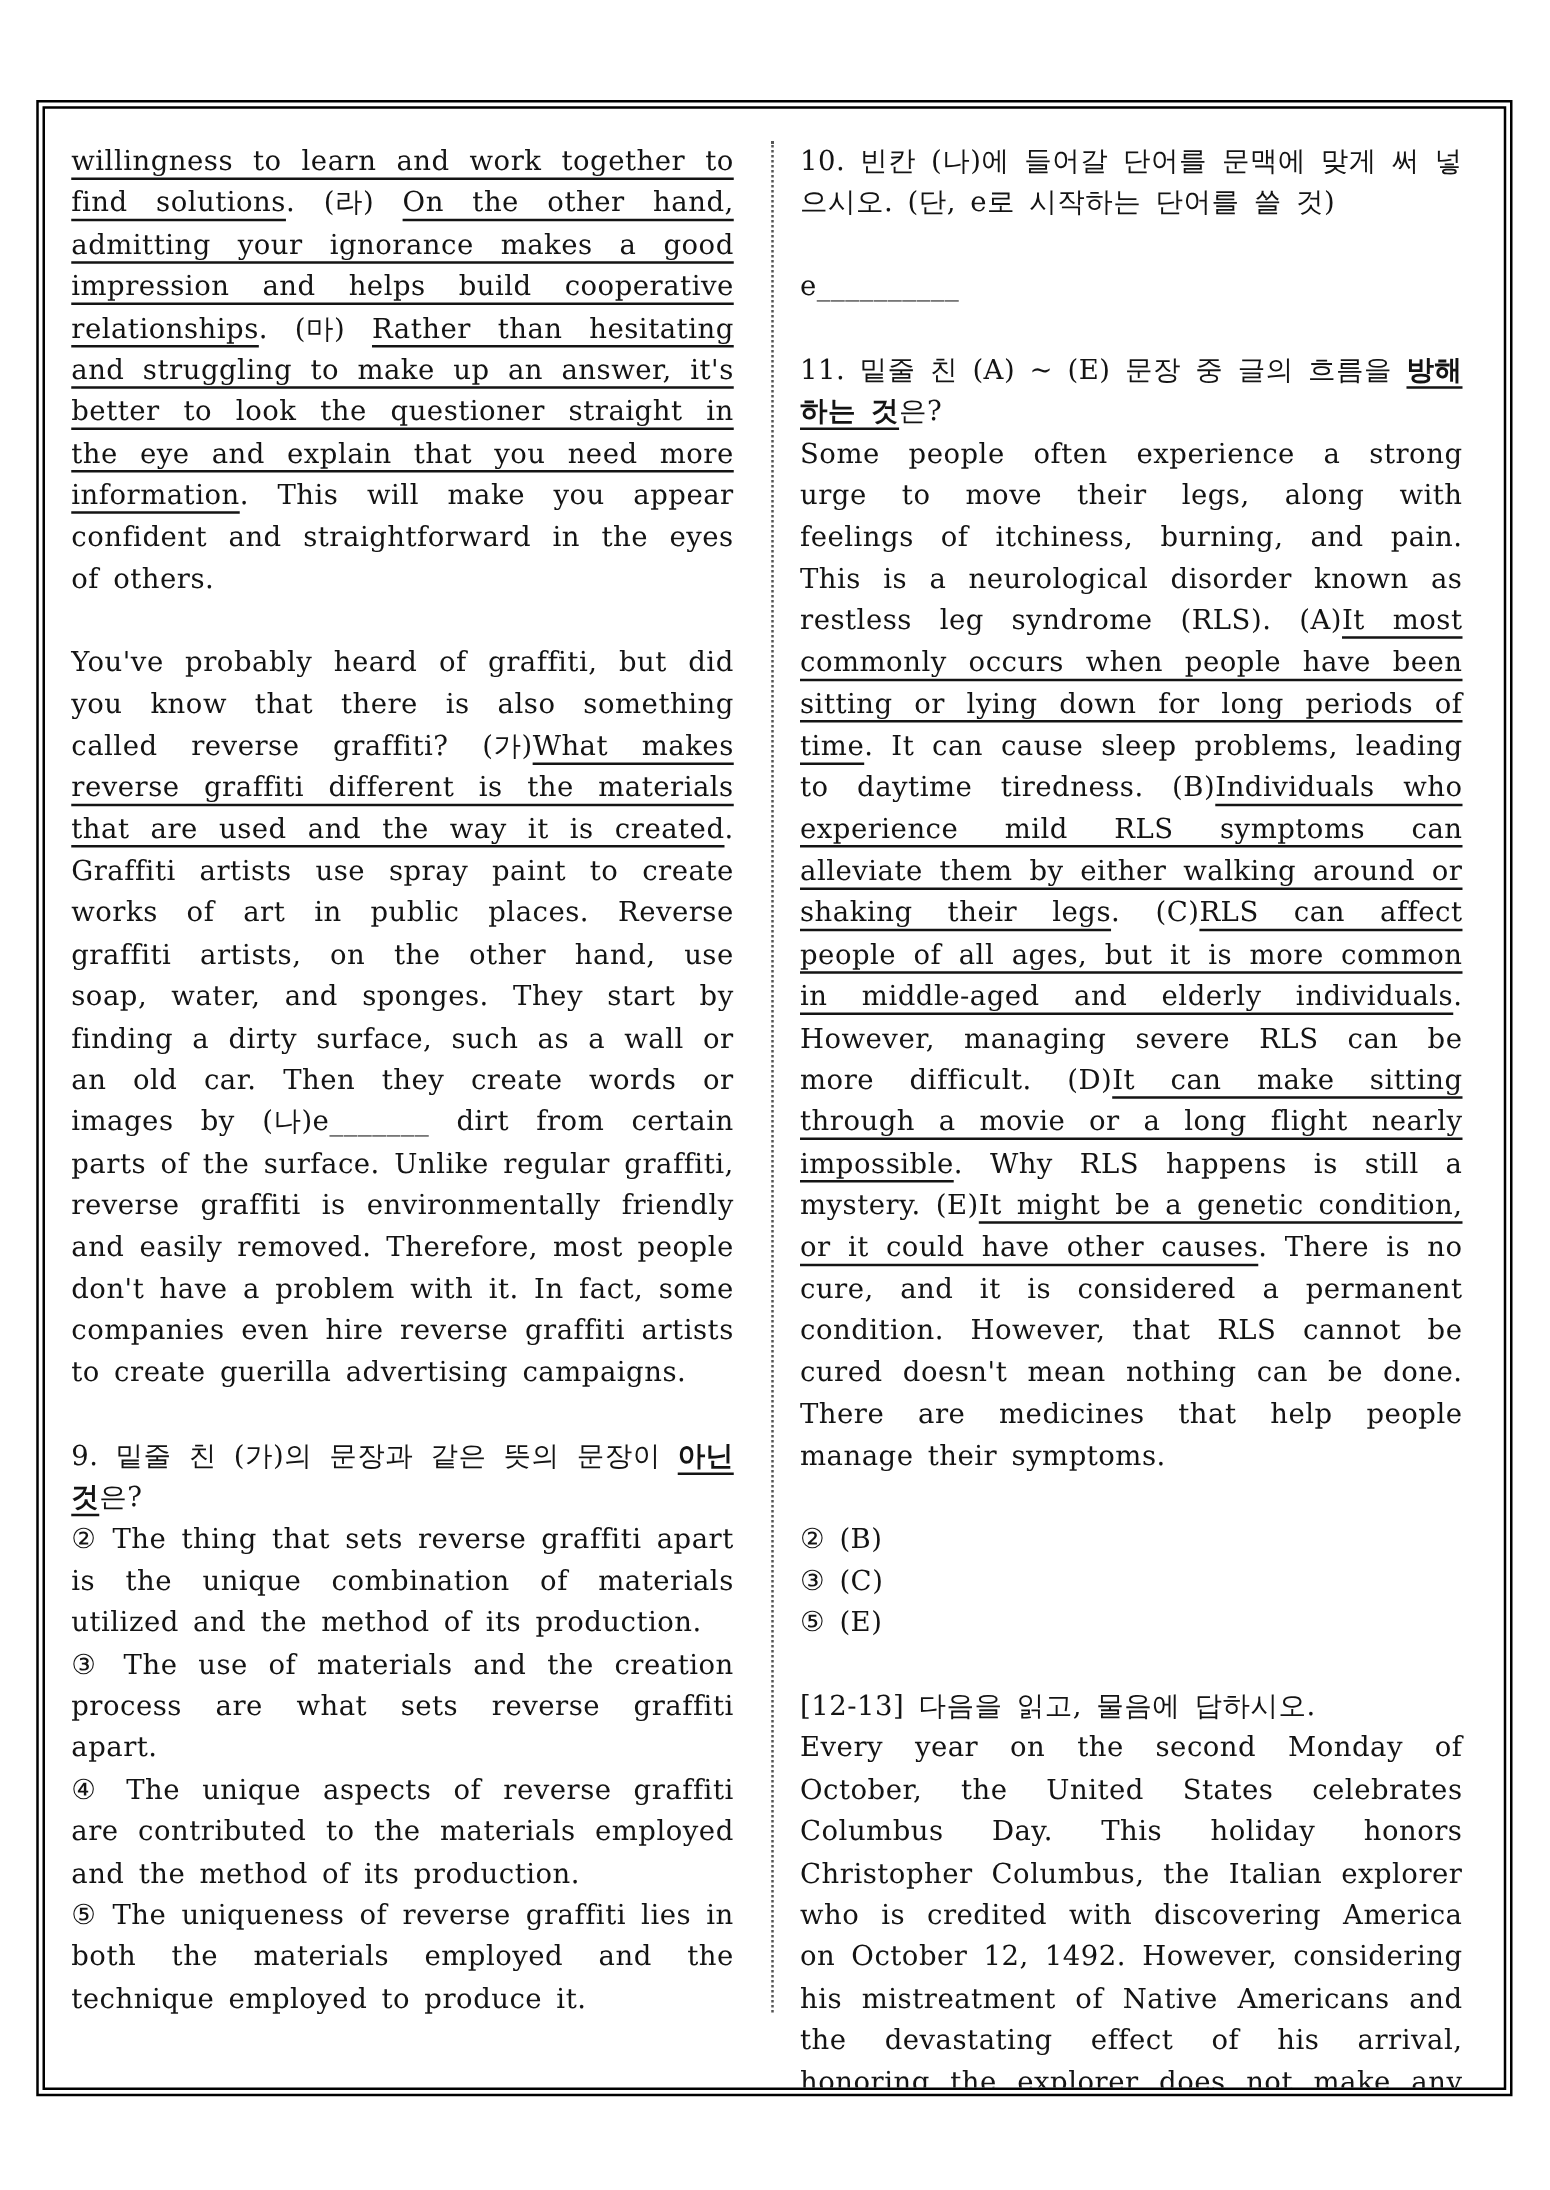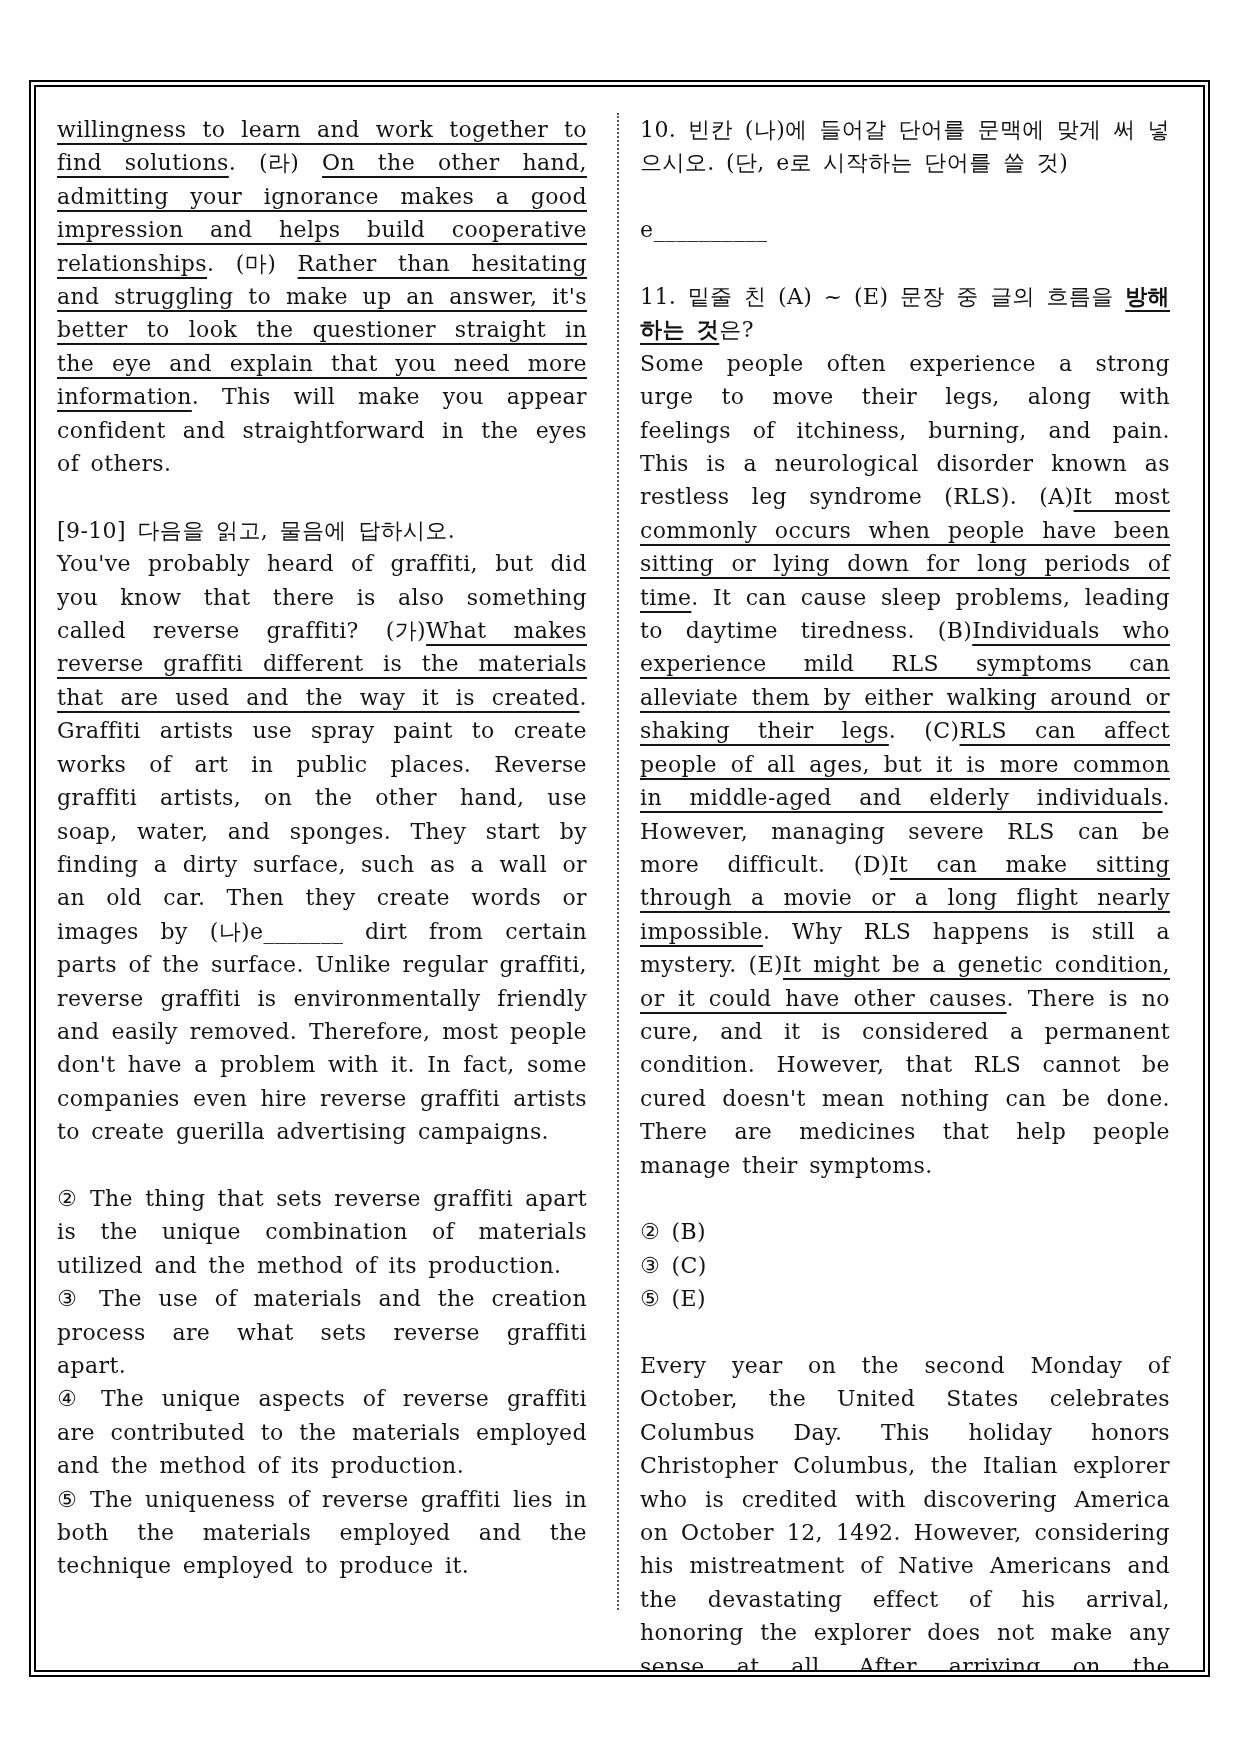--- a/index.html
+++ b/index.html
@@ -69,37 +69,38 @@
 </head>
 <body>
 
 <div>
   <div class="frame-outer">
     <div class="frame-inner">
       <div class="column-divider"></div>
       <div class="col col-left">
           <div class="block paragraph"><span class="u">willingness to learn and work together to find solutions</span><span>. (라) </span><span class="u">On the other hand, admitting your ignorance makes a good impression and helps build cooperative relationships</span><span>. (마) </span><span class="u">Rather than hesitating and struggling to make up an answer, it's better to look the questioner straight in the eye and explain that you need more information</span><span>. This will make you appear confident and straightforward in the eyes of others.</span></div>
           <div class="block spacer"></div>
-          <div class="block section-label"><span>[9-10] 다음을 읽고, 물음에 답하시오.</span></div>
           <div class="block paragraph"><span>You've probably heard of graffiti, but did you know that there is also something called reverse graffiti? (가)</span><span class="u">What makes reverse graffiti different is the materials that are used and the way it is created</span><span>. Graffiti artists use spray paint to create works of art in public places. Reverse graffiti artists, on the other hand, use soap, water, and sponges. They start by finding a dirty surface, such as a wall or an old car. Then they create words or images by (나)e_______ dirt from certain parts of the surface. Unlike regular graffiti, reverse graffiti is environmentally friendly and easily removed. Therefore, most people don't have a problem with it. In fact, some companies even hire reverse graffiti artists to create guerilla advertising campaigns.</span></div>
           <div class="block spacer"></div>
+          <div class="block question-title"><span>9. 밑줄 친 (가)의 문장과 같은 뜻의 문장이 </span><span class="u b">아닌 것</span><span>은?</span></div>
           <div class="block option"><span>② The thing that sets reverse graffiti apart is the unique combination of materials utilized and the method of its production.</span></div>
           <div class="block option"><span>③ The use of materials and the creation process are what sets reverse graffiti apart.</span></div>
           <div class="block option"><span>④ The unique aspects of reverse graffiti are contributed to the materials employed and the method of its production.</span></div>
           <div class="block option"><span>⑤ The uniqueness of reverse graffiti lies in both the materials employed and the technique employed to produce it.</span></div>
         </div>
       <div class="col col-right">
           <div class="block question-title"><span>10. 빈칸 (나)에 들어갈 단어를 문맥에 맞게 써 넣으시오. (단, e로 시작하는 단어를 쓸 것)</span></div>
           <div class="block spacer"></div>
           <div class="block answer-blank"><span>e__________</span></div>
           <div class="block spacer"></div>
           <div class="block question-title"><span>11. 밑줄 친 (A) ~ (E) 문장 중 글의 흐름을 </span><span class="u b">방해하는 것</span><span>은?</span></div>
           <div class="block paragraph"><span>Some people often experience a strong urge to move their legs, along with feelings of itchiness, burning, and pain. This is a neurological disorder known as restless leg syndrome (RLS). (A)</span><span class="u">It most commonly occurs when people have been sitting or lying down for long periods of time</span><span>. It can cause sleep problems, leading to daytime tiredness. (B)</span><span class="u">Individuals who experience mild RLS symptoms can alleviate them by either walking around or shaking their legs</span><span>. (C)</span><span class="u">RLS can affect people of all ages, but it is more common in middle-aged and elderly individuals</span><span>. However, managing severe RLS can be more difficult. (D)</span><span class="u">It can make sitting through a movie or a long flight nearly impossible</span><span>. Why RLS happens is still a mystery. (E)</span><span class="u">It might be a genetic condition, or it could have other causes</span><span>. There is no cure, and it is considered a permanent condition. However, that RLS cannot be cured doesn't mean nothing can be done. There are medicines that help people manage their symptoms.</span></div>
           <div class="block spacer"></div>
           <div class="block option"><span>② (B)</span></div>
           <div class="block option"><span>③ (C)</span></div>
           <div class="block option"><span>⑤ (E)</span></div>
           <div class="block spacer"></div>
+          <div class="block section-label"><span>[12-13] 다음을 읽고, 물음에 답하시오.</span></div>
           <div class="block paragraph"><span>Every year on the second Monday of October, the United States celebrates Columbus Day. This holiday honors Christopher Columbus, the Italian explorer who is credited with discovering America on October 12, 1492. However, considering his mistreatment of Native Americans and the devastating effect of his arrival, honoring the explorer does not make any sense at all. After arriving on the continent, Columbus killed and</span></div>
         </div>
     </div>
   </div>
 </div>
 
 </body></html>

